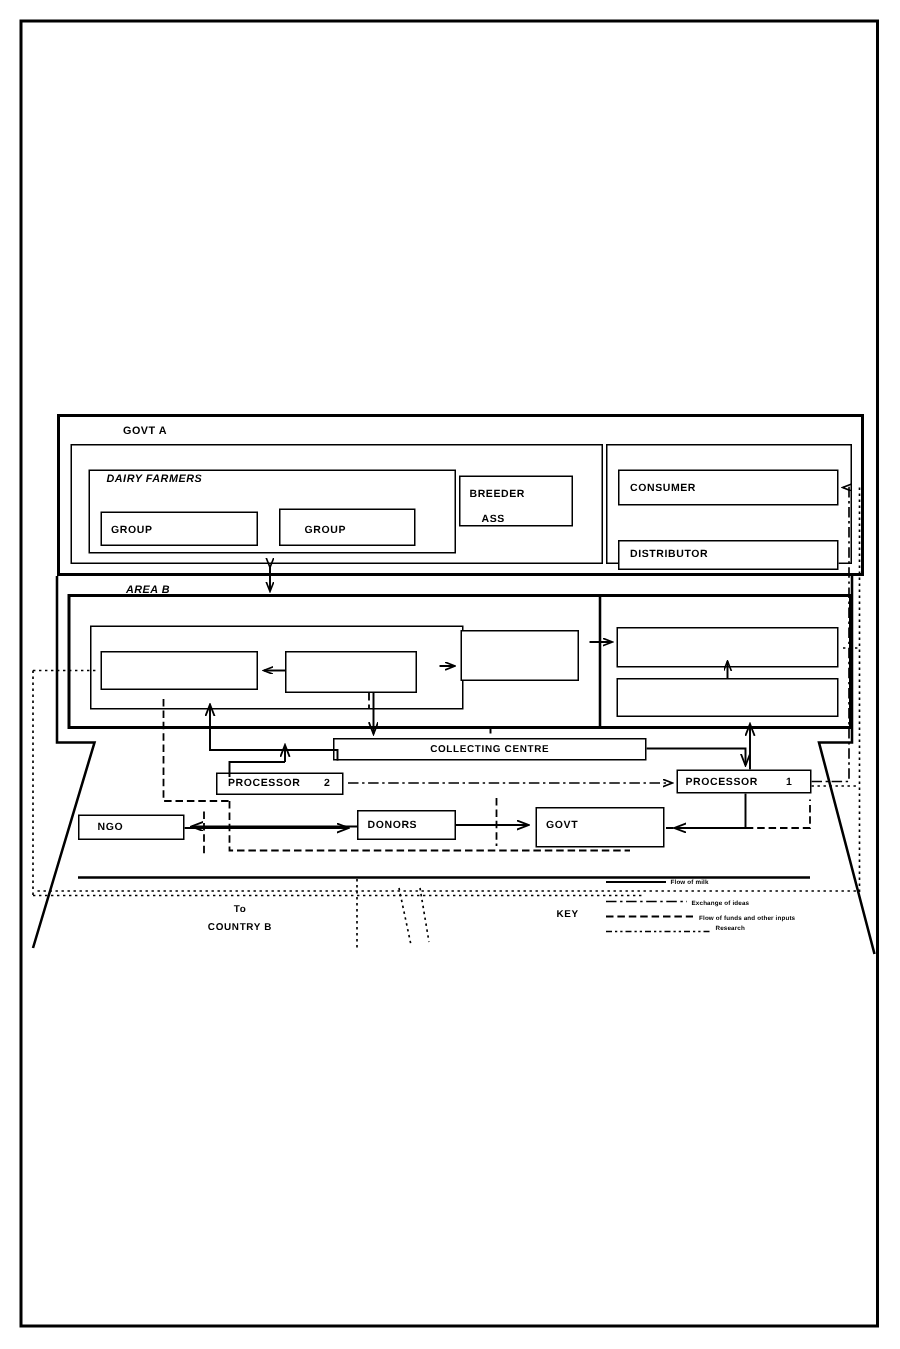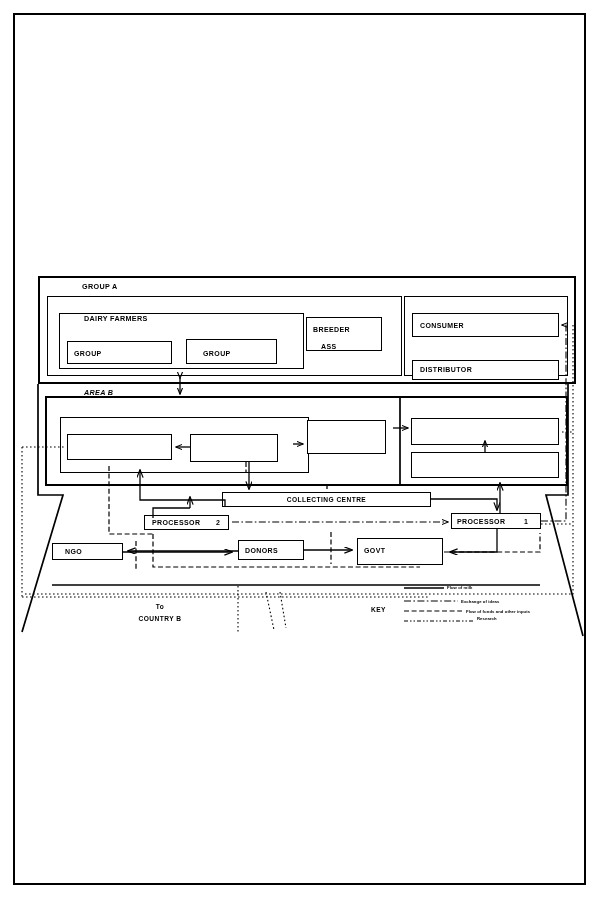--- a/index.html
+++ b/index.html
@@ -85,26 +85,26 @@
   svg.overlay .dashdotdot{stroke:#000;stroke-width:1.1;fill:none;stroke-dasharray:4 2 1.5 2 1.5 2;}
 </style>
 </head>
 <body>
 
 <div id="page">
 
   <div id="page-frame"></div>
 
   <div class="bx bx-thick" style="left:38px;top:276px;width:538px;height:108px;"></div>
-  <div class="lbl" style="left:82px;top:283px;">GROUP A</div>
+  <div class="lbl" style="left:82px;top:283px;">GOVT A</div>
 
   <div class="bx" style="left:47px;top:296px;width:355px;height:80px;"></div>
 
   <div class="bx" style="left:59px;top:313px;width:245px;height:56px;"></div>
-  <div class="lbl" style="left:84px;top:315px;">DAIRY FARMERS</div>
+  <div class="lbl" style="left:71px;top:315px;font-style:italic;">DAIRY FARMERS</div>
 
   <div class="bx" style="left:67px;top:341px;width:105px;height:23px;"></div>
   <div class="lbl-in" style="left:74px;top:350px;">GROUP</div>
 
   <div class="bx" style="left:186px;top:339px;width:91px;height:25px;"></div>
   <div class="lbl-in" style="left:203px;top:350px;">GROUP</div>
 
   <div class="bx" style="left:306px;top:317px;width:76px;height:34px;"></div>
   <div class="lbl-in" style="left:313px;top:326px;">BREEDER</div>
   <div class="lbl-in" style="left:321px;top:343px;">ASS</div>

